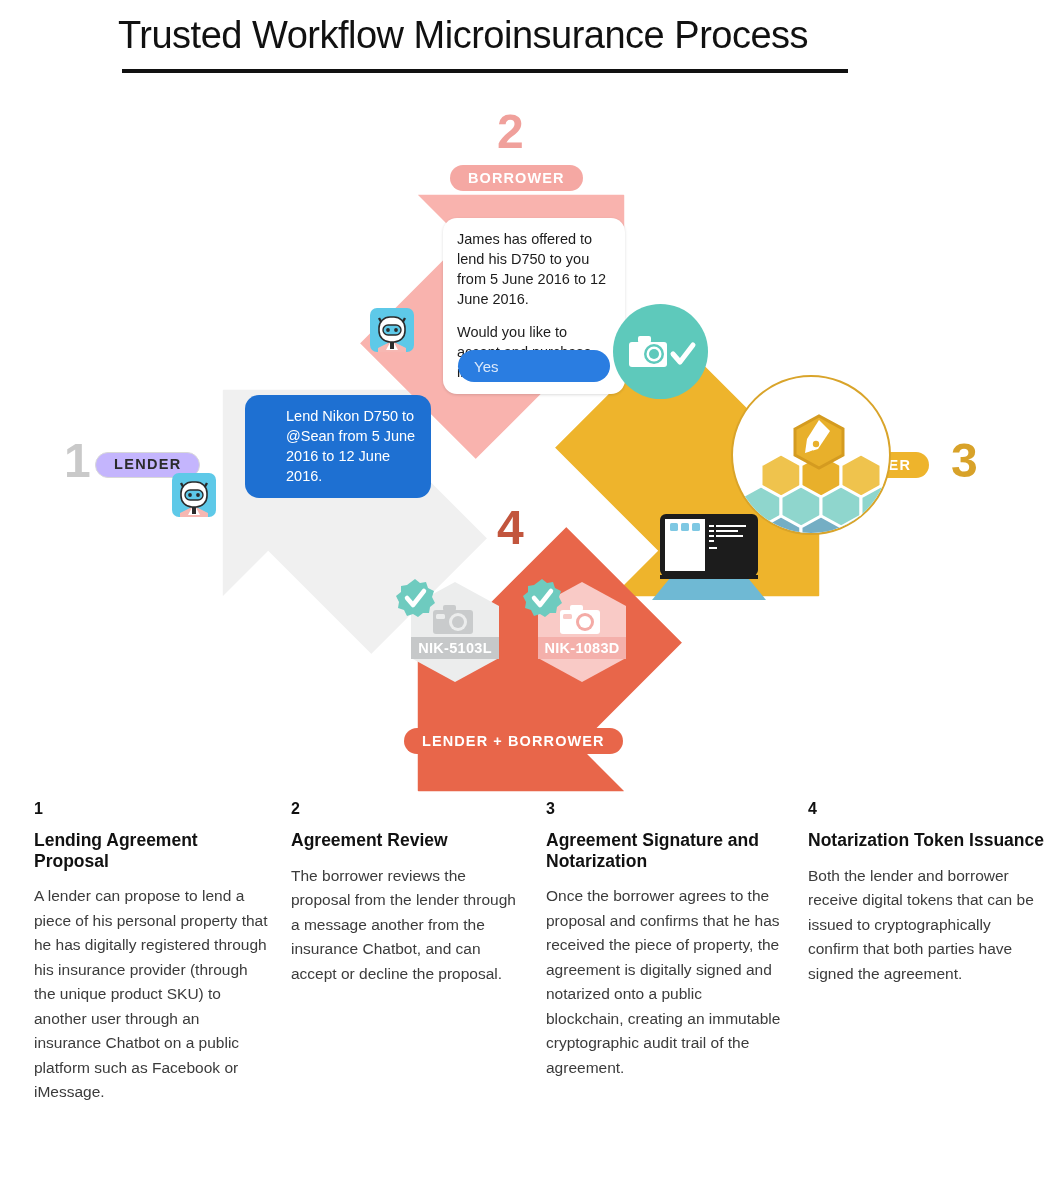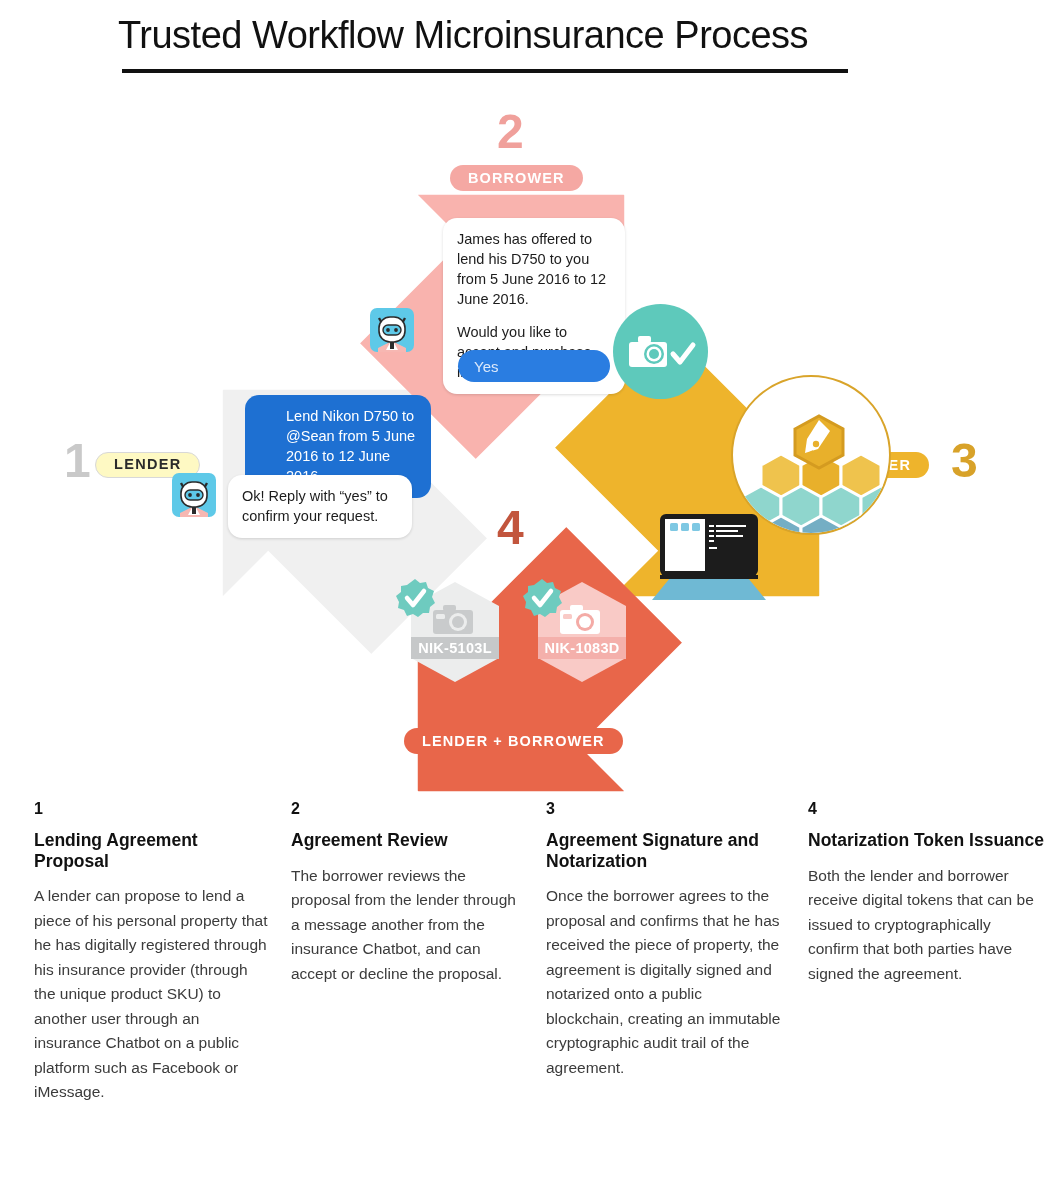--- a/index.html
+++ b/index.html
@@ -51,21 +51,21 @@
   .pill {
     position: absolute; height: 26px; line-height: 26px;
     padding: 0 18px; border-radius: 14px;
     font-size: 14.5px; font-weight: bold; letter-spacing: 1.1px;
     color: #ffffff; white-space: nowrap; text-align: center;
   }
   #pill-borrower { left: 450px; top: 73px; background: #f5a8a3; }
   #pill-insurer  { left: 820px; top: 360px; background: #eeb42c; }
   #pill-both     { left: 404px; top: 636px; background: #e8664a; }
   #pill-lender   {
-    left: 95px; top: 360px; background: #fef9c3; color: #2b2b2b;
+    left: 95px; top: 360px; background: #c4b5fd; color: #2b2b2b;
     border: 1.5px solid #d8d8d8; line-height: 23px; letter-spacing: 1.3px;
   }
 
   
   .numeral {
     position: absolute; font-size: 48px; font-weight: bold;
     font-family: "Liberation Sans", sans-serif; line-height: 1;
   }
   #num-1 { left: 64px; top: 345px; color: #c9c9c9; }
   #num-2 { left: 497px; top: 16px; color: #f0a09b; }
@@ -219,23 +219,20 @@
         <rect x="13" y="17" width="18" height="10" rx="5" fill="#5ec9e8" stroke="#2b2b2b" stroke-width="1.4"></rect>
         <circle cx="18" cy="22" r="1.9" fill="#2b2b2b"></circle>
         <circle cx="26" cy="22" r="1.9" fill="#2b2b2b"></circle>
       </svg>
     </div>
 
     <div class="bubble blue" id="bubble-lend">
       <p>Lend Nikon D750 to @Sean from 5 June 2016 to 12 June 2016.</p>
     </div>
 
-    <div class="bubble white" id="bubble-ok">
-      <p>Ok!  Reply with “yes” to confirm your request.</p>
-    </div>
 
     <div class="bubble white" id="bubble-offer">
       <p>James has offered to lend his D750 to you from 5 June 2016 to 12 June 2016.</p>
       <p>Would you like to accept and purchase insurance?</p>
     </div>
 
     <button id="btn-yes">Yes</button>
 
     <div id="camera-circle">
       <svg viewBox="0 0 95 95" width="95" height="95">

